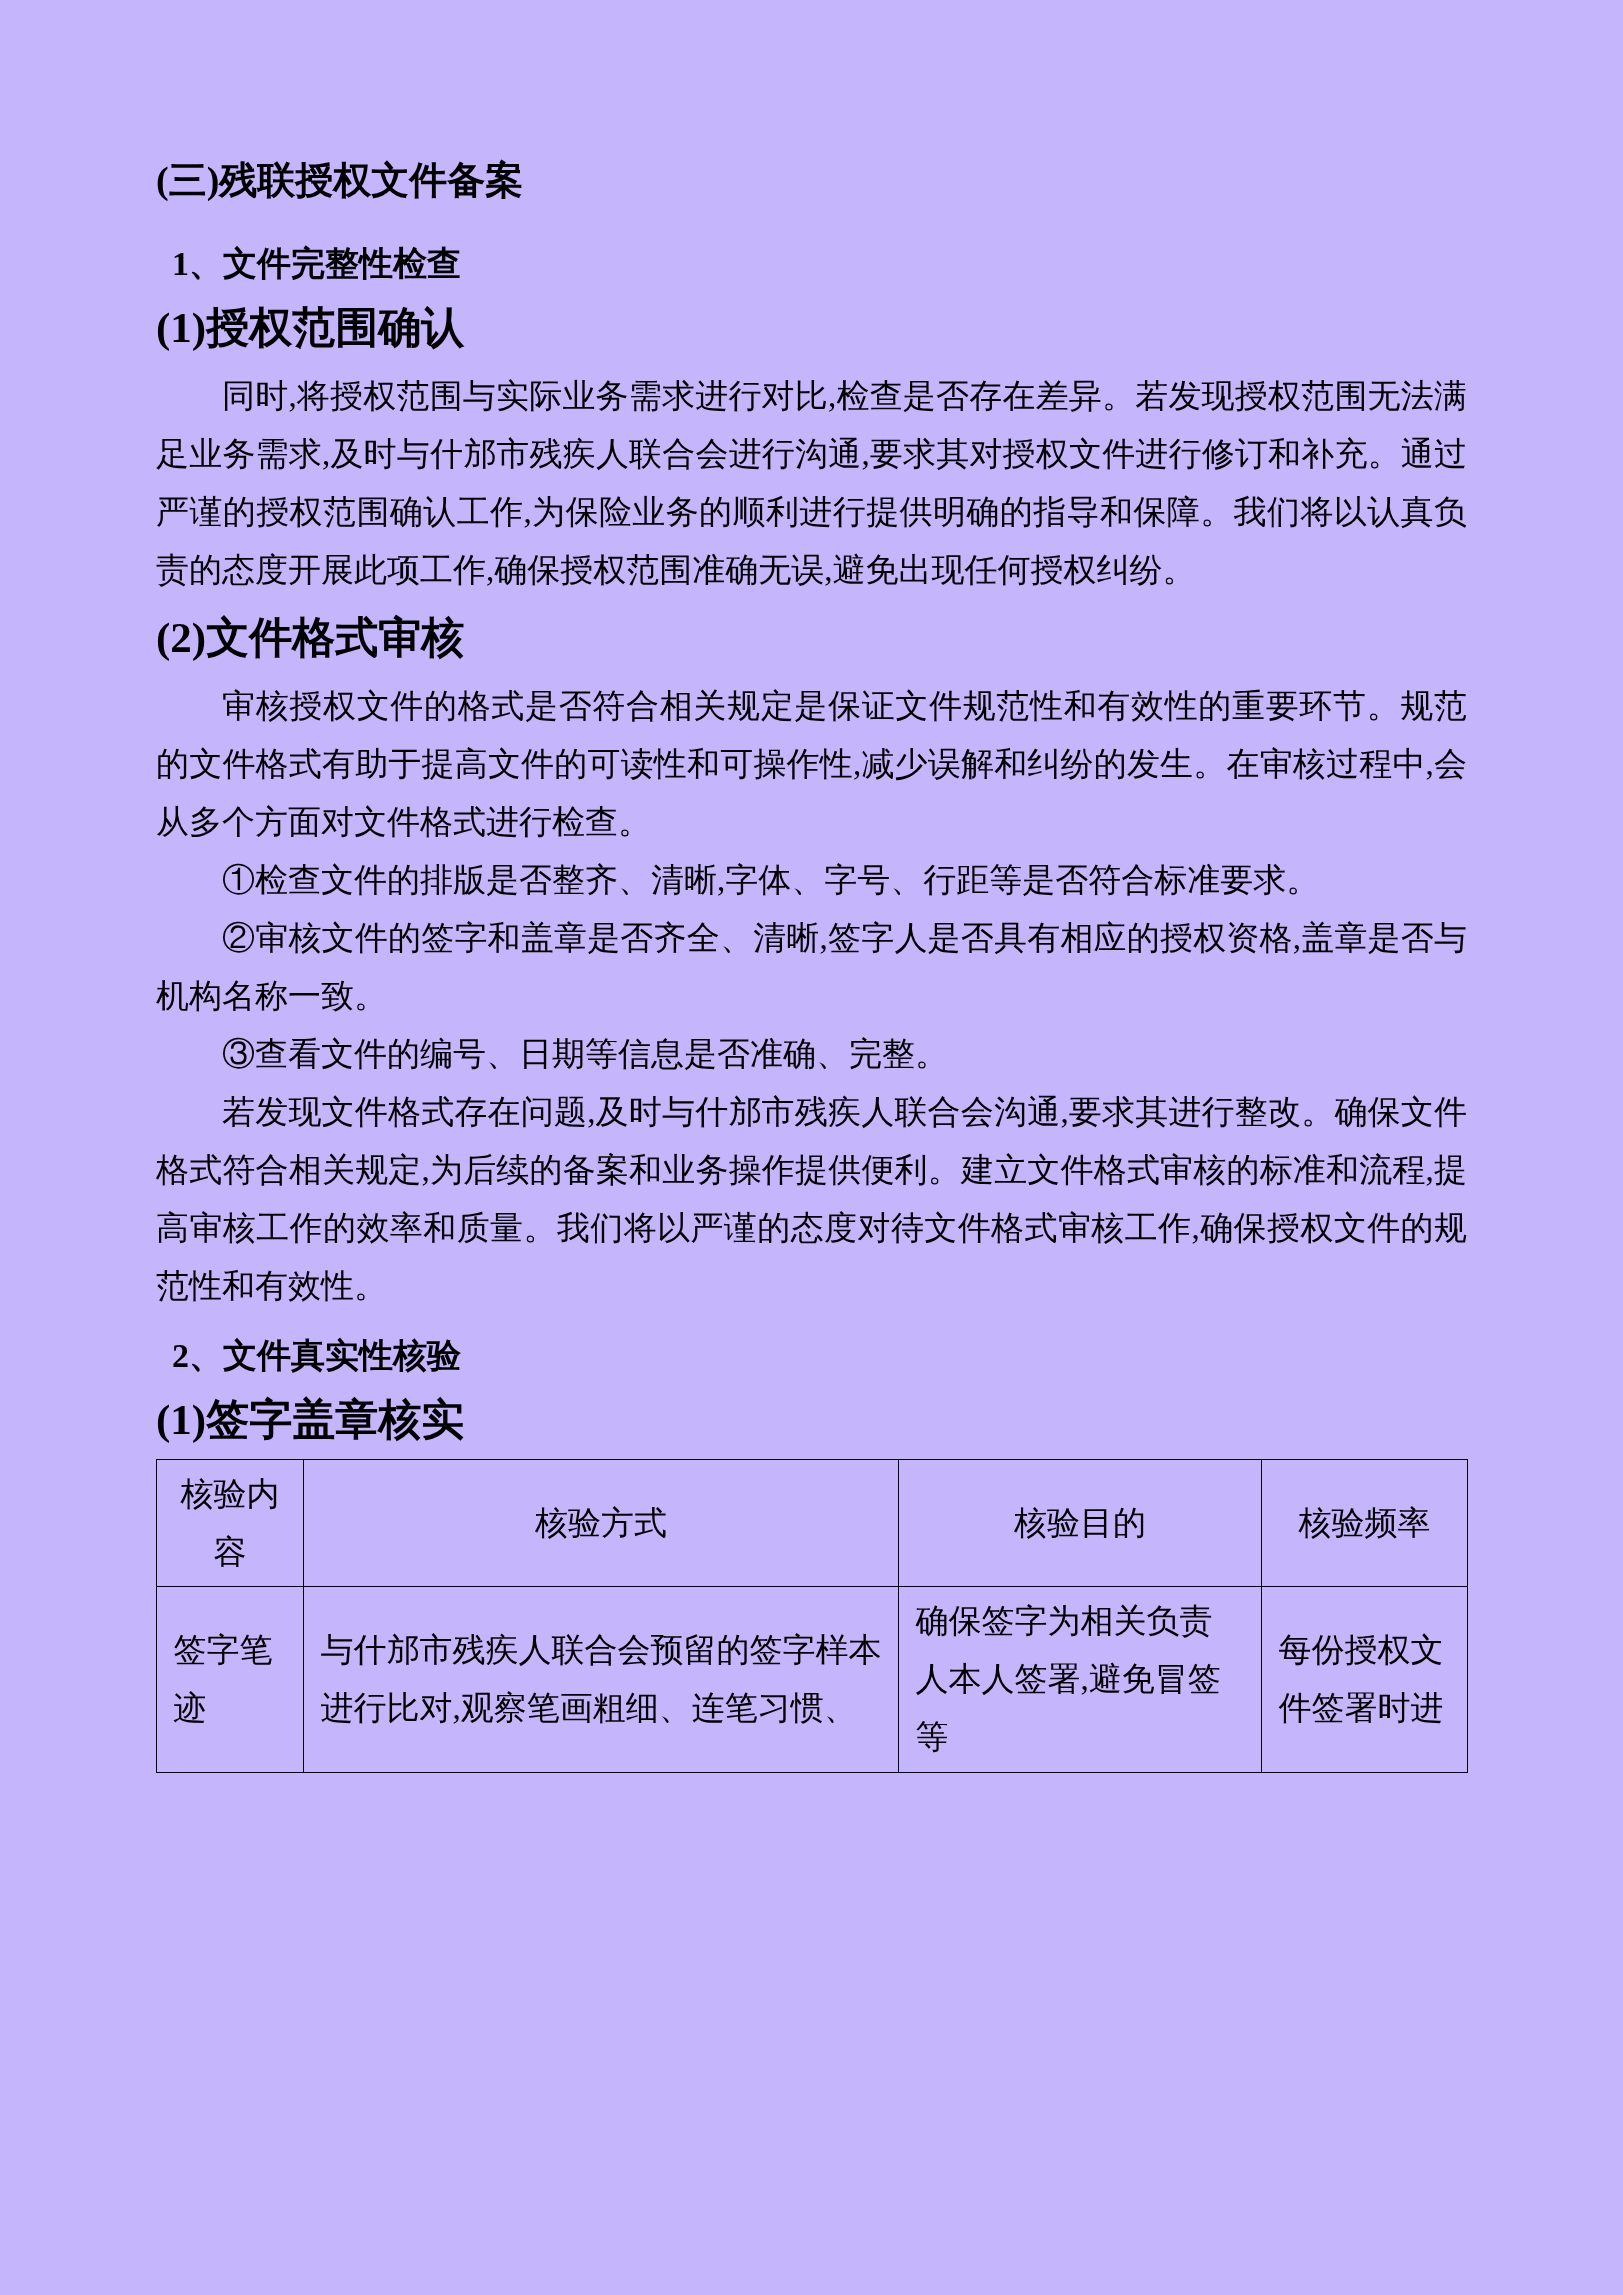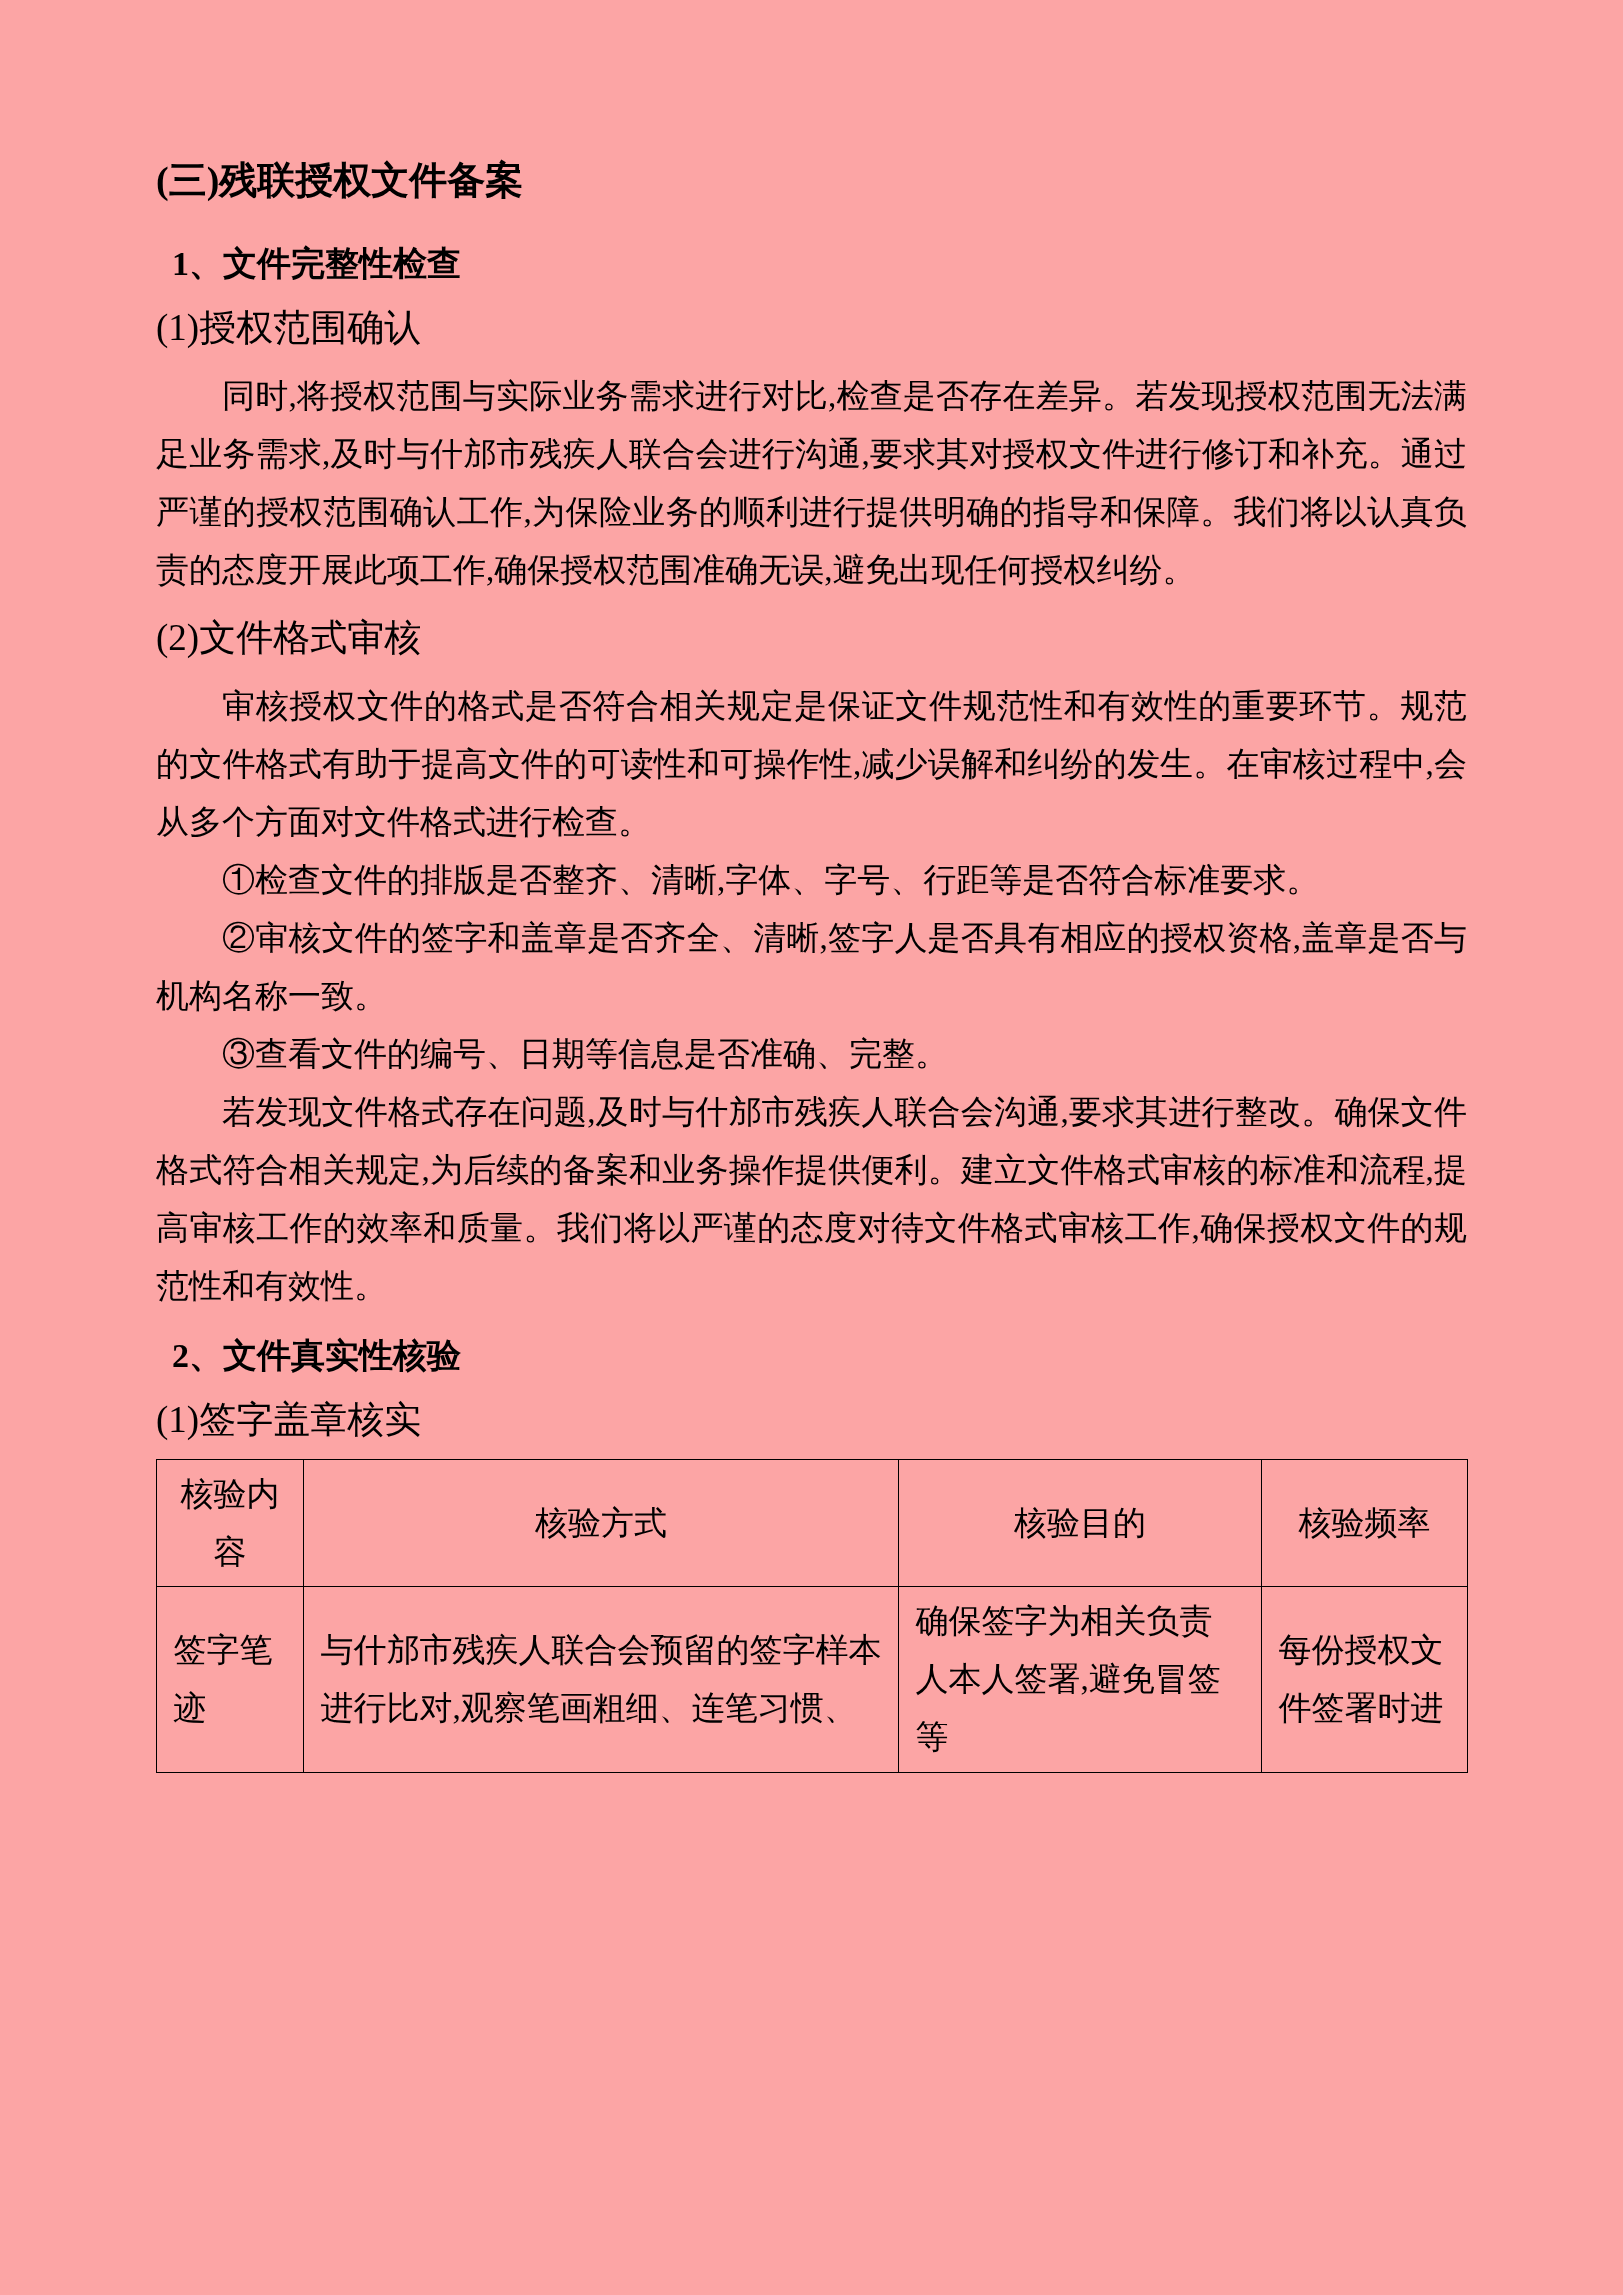--- a/index.html
+++ b/index.html
@@ -1,42 +1,42 @@
 <!DOCTYPE html>
 <html style="font-size:10.5px"><head>
 <meta charset="utf-8">
 <style>
   * { margin: 0; padding: 0; box-sizing: border-box; }
   html, body { background: #ffffff; }
   .page {
     position: relative;
     width: 1623px;
     height: 2295px;
-    background: #fca5a5;
+    background: #c4b5fd;
     color: #000000;
     font-family: "Liberation Serif", "DejaVu Serif", serif;
     font-size: 33px;
     padding: 154px 156px 0 156px;
     overflow: hidden;
   }
   .doc-title {
     font-size: 38px;
     font-weight: bold;
     line-height: 52px;
     margin: 0 0 34px 0;
   }
   .h-num {
     font-size: 34px;
     font-weight: bold;
     line-height: 47px;
     margin: 17px 0 17px 16px;
   }
   .h-sub {
-    font-size: 37px;
-    font-weight: normal;
+    font-size: 43px;
+    font-weight: bold;
     line-height: 47px;
     margin: 15.7px 0 15.7px 0;
   }
   p.body-para {
     font-size: 33px;
     line-height: 58px;
     text-align: justify;
     text-indent: 2em;
   }
   table.verify-table {

